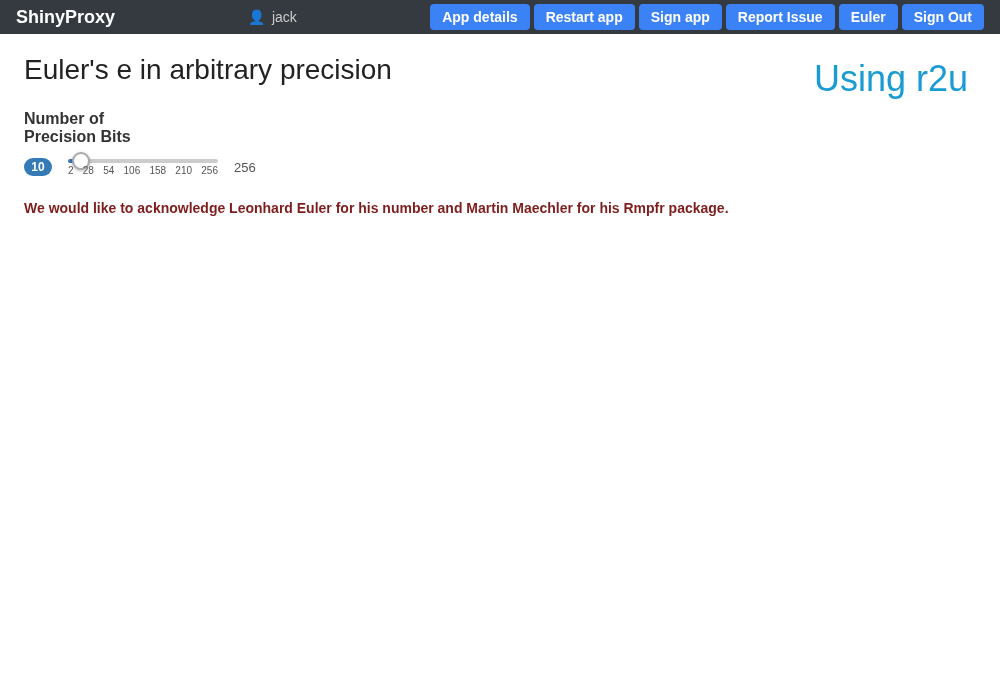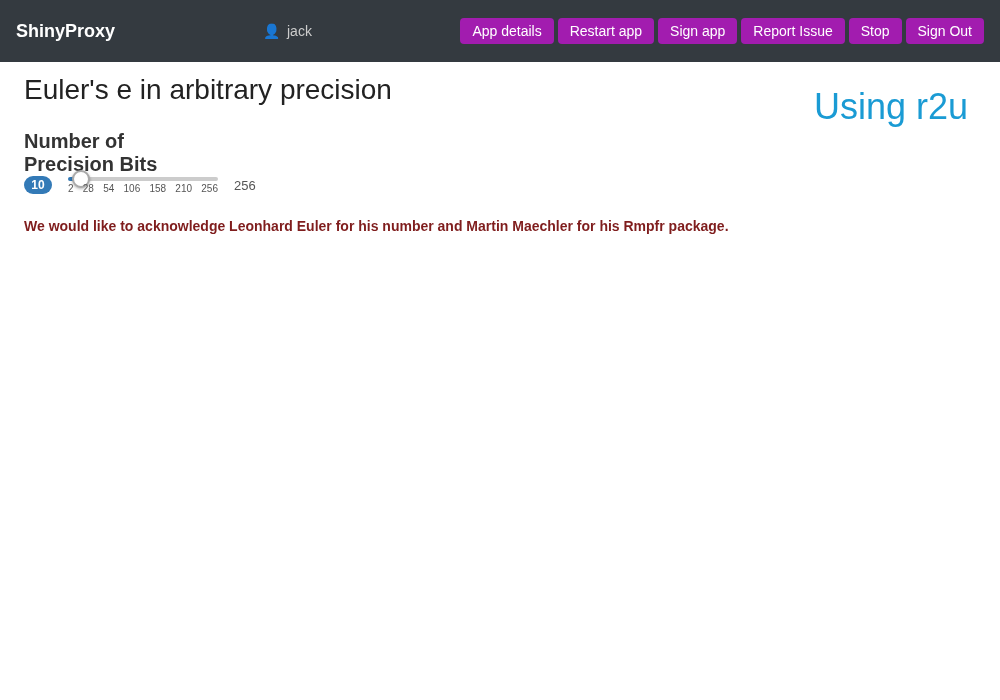--- a/index.html
+++ b/index.html
@@ -17,21 +17,21 @@
       overflow: hidden;
     }
 
     
     .navbar {
       background-color: #343a40;
       display: flex;
       align-items: center;
       justify-content: space-between;
       padding: 0 16px;
-      height: 62px;
+      height: 34px;
     }
 
     .navbar-brand {
       color: #fff;
       font-size: 18px;
       font-weight: bold;
       text-decoration: none;
     }
 
     .navbar-user {
@@ -50,32 +50,33 @@
     .btn {
       padding: 5px 12px;
       border: none;
       border-radius: 4px;
       font-size: 14px;
       cursor: pointer;
       color: #fff;
     }
 
     .btn-primary {
-      background-color: #a21caf;
+      background-color: #3b82f6;
+      font-weight: bold;
     }
 
     .navbar-center {
       display: flex;
       align-items: center;
       gap: 4px;
     }
 
     
     .content {
-      padding: 12px 24px;
+      padding: 20px 24px;
       position: relative;
     }
 
     .page-title {
       font-size: 28px;
       font-weight: 400;
       margin-bottom: 24px;
       color: #222;
     }
 
@@ -87,23 +88,23 @@
       font-size: 36px;
       font-weight: 400;
     }
 
     
     .slider-section {
       margin-bottom: 24px;
     }
 
     .slider-label {
-      font-size: 20px;
-      font-weight: bold;
-      margin-bottom: 0;
+      font-size: 16px;
+      font-weight: bold;
+      margin-bottom: 12px;
       color: #333;
     }
 
     .slider-row {
       display: flex;
       align-items: center;
       gap: 16px;
     }
 
     .slider-bubble {
@@ -188,21 +189,21 @@
       <span>👤</span>
       <span>jack</span>
     </span>
   </div>
 
   <div class="navbar-buttons">
     <button class="btn btn-primary">App details</button>
     <button class="btn btn-primary">Restart app</button>
     <button class="btn btn-primary">Sign app</button>
     <button class="btn btn-primary">Report Issue</button>
-    <button class="btn btn-primary">Stop</button>
+    <button class="btn btn-primary">Euler</button>
     <button class="btn btn-primary">Sign Out</button>
   </div>
 </nav>
 
 <div class="content">
 
   <h1 class="page-title">Euler's e in arbitrary precision</h1>
 
   <div class="using-r2u">Using r2u</div>
 

